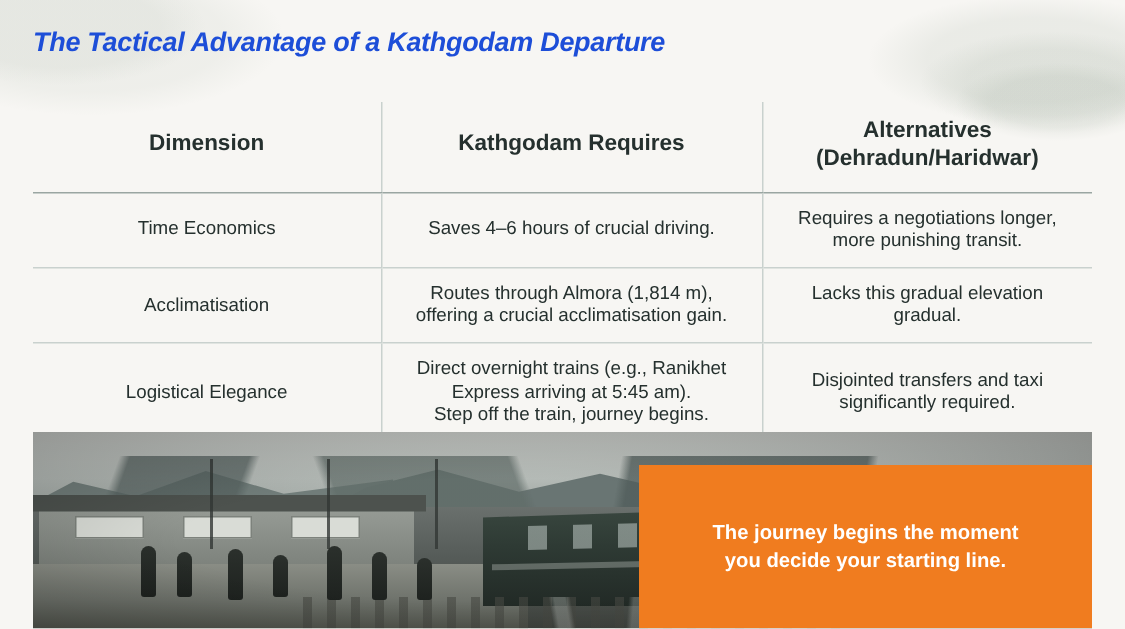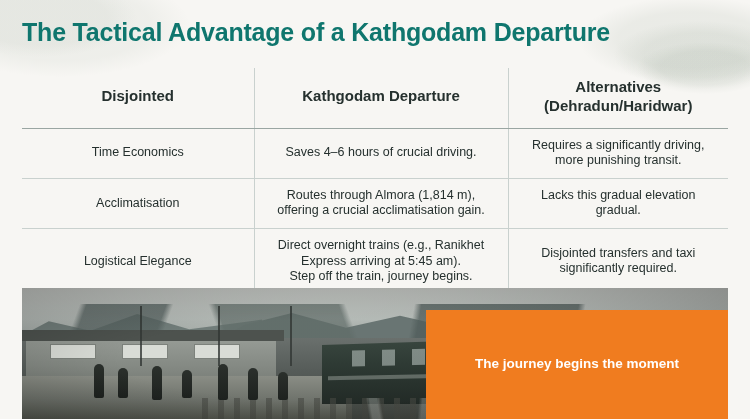--- a/index.html
+++ b/index.html
@@ -29,24 +29,25 @@
       radial-gradient(ellipse 140px 55px at 700px 55px, rgba(120,140,120,0.10) 0 40%, rgba(0,0,0,0) 62%),
       radial-gradient(ellipse 110px 42px at 705px 68px, rgba(120,140,120,0.10) 0 40%, rgba(0,0,0,0) 62%),
       radial-gradient(ellipse 200px 80px at 60px 25px, rgba(120,140,120,0.07) 0 45%, rgba(0,0,0,0) 65%),
       radial-gradient(ellipse 150px 60px at 40px 18px, rgba(120,140,120,0.07) 0 45%, rgba(0,0,0,0) 65%);
     pointer-events: none;
   }
   #title {
     position: absolute;
     left: 22px;
     top: 18px;
-    font-size: 25px;
+    font-size: 18px;
     font-weight: bold;
-    color: #0f766e;
+    color: #1d4ed8;
     letter-spacing: -0.2px;
+    font-style: italic;
   }
   #table-wrap {
     position: absolute;
     left: 22px;
     top: 68px;
     width: 706px;
   }
   table.compare {
     width: 706px;
     border-collapse: collapse;
@@ -218,33 +219,33 @@
 
   <div id="table-wrap">
     <table class="compare">
       <colgroup>
         <col class="c1">
           <col class="c2">
           <col class="c3">
       </colgroup>
       <thead>
         <tr class="head-row">
-          <th>Disjointed</th>
-          <th class="sep">Kathgodam Departure</th>
+          <th>Dimension</th>
+          <th class="sep">Kathgodam Requires</th>
           <th class="sep">Alternatives (Dehradun/Haridwar)</th>
         </tr>
       </thead>
       <tbody>
         <tr class="body-row">
           <td>Time Economics</td>
           <td class="sep">
             <span class="bold">Saves 4–6 hours</span><span> of crucial driving.</span>
           </td>
           <td class="sep">
-            <span class="cell-line">Requires a significantly driving,</span>
+            <span class="cell-line">Requires a negotiations longer,</span>
             <span class="cell-line">more punishing transit.</span>
           </td>
         </tr>
         <tr class="body-row">
           <td>Acclimatisation</td>
           <td class="sep">
             <span class="cell-line">Routes through Almora (1,814 m),</span>
             <span class="cell-line">offering a crucial acclimatisation gain.</span>
           </td>
           <td class="sep">
@@ -293,16 +294,17 @@
     <div class="ph-people" style="left:130px; top:78px;"></div>
     <div class="ph-people" style="left:160px; top:82px; height:28px;"></div>
     <div class="ph-people" style="left:196px; top:76px; height:36px;"></div>
     <div class="ph-people" style="left:226px; top:80px; height:32px;"></div>
     <div class="ph-people" style="left:256px; top:84px; height:28px;"></div>
     <div class="ph-vignette"></div>
 
     <div id="callout">
       <div id="callout-text">
         <span class="cell-line">The journey begins the moment</span>
+        <span class="cell-line">you decide your starting line.</span>
       </div>
     </div>
   </div>
 </div>
 
 </body></html>

